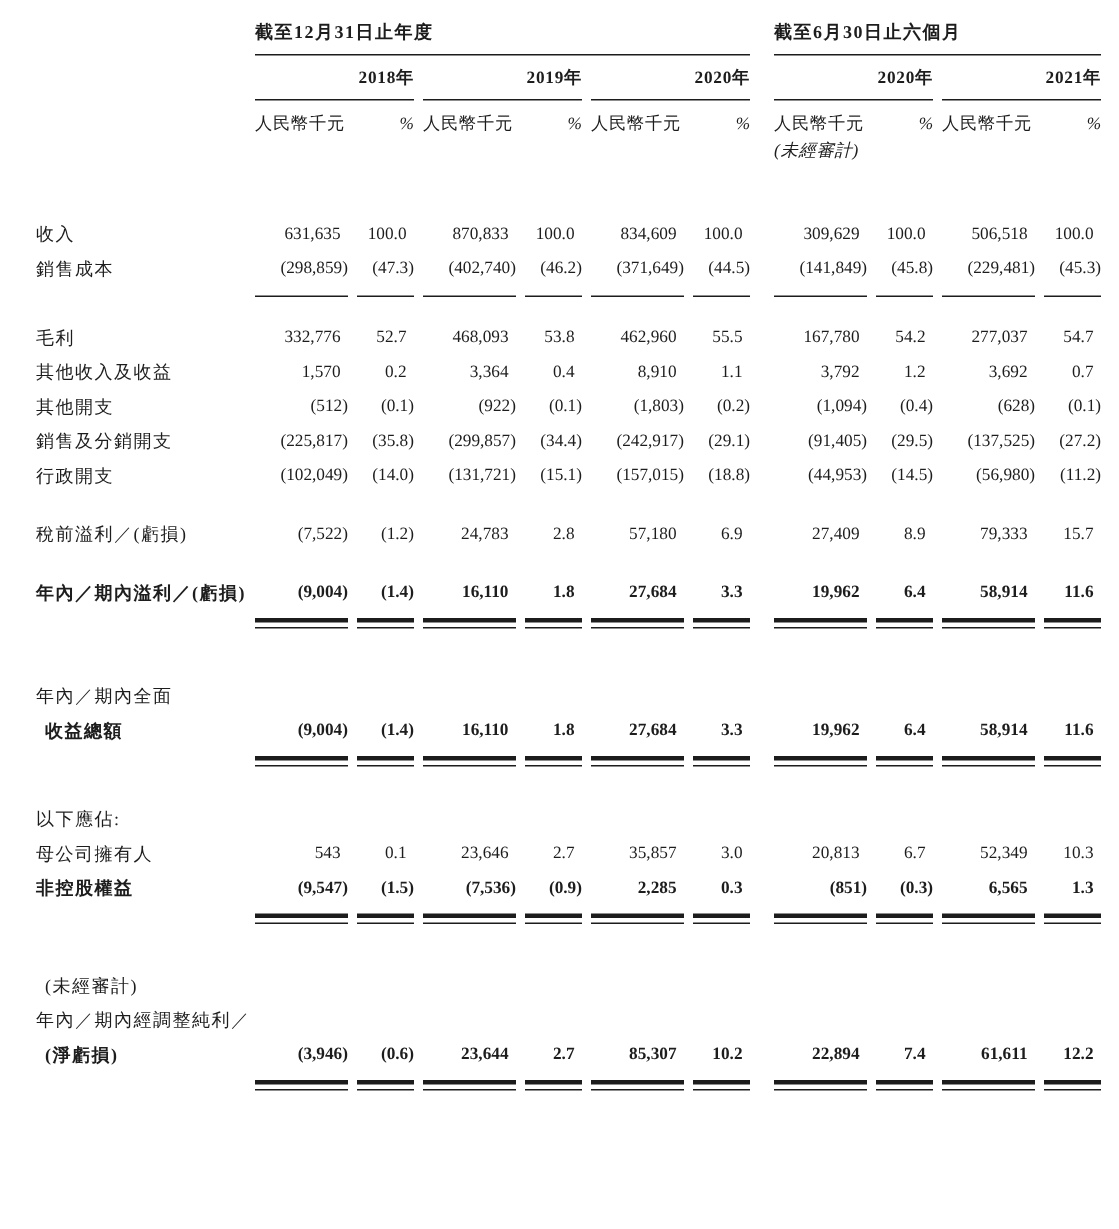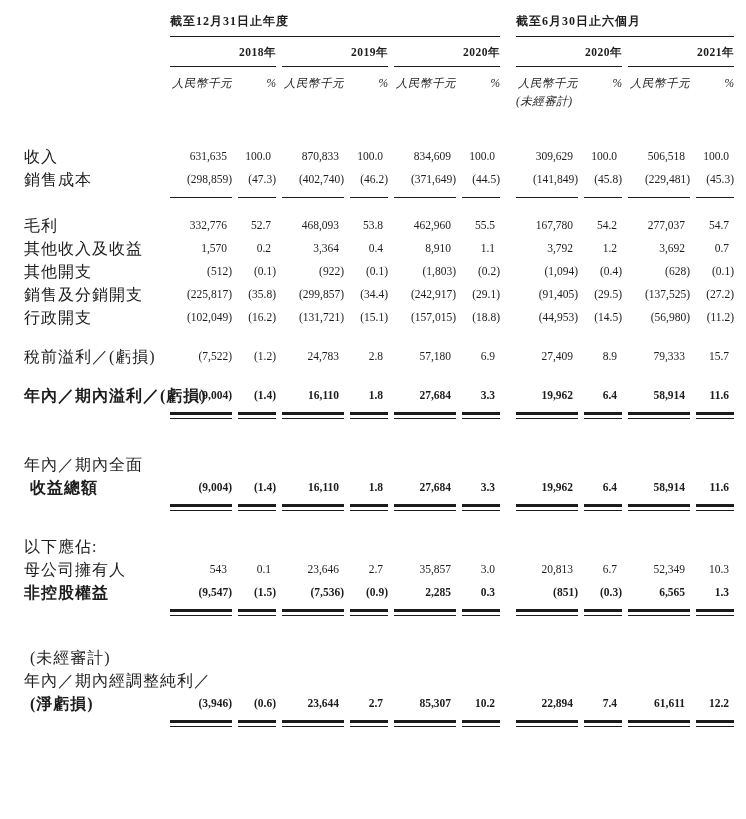--- a/index.html
+++ b/index.html
@@ -16,38 +16,38 @@
     border-collapse: separate;
     border-spacing: 6px 0;
     table-layout: fixed;
     width: 716px;
     font-size: 11.5px;
     line-height: 15px;
   }
   td, th { vertical-align: bottom; padding: 4px 0; font-weight: normal; }
 
   
-  .lab { text-align: left; font-size: 16px; letter-spacing: 1px; white-space: nowrap; }
+  .lab { text-align: left; font-size: 12px; letter-spacing: 1px; white-space: nowrap; }
   .lab.ind { padding-left: 6px; }
   .v   { text-align: right; white-space: nowrap; }
   .v.pos { padding-right: 5px; }   
   .spc { padding: 0; }
 
   
   th.grp {
     text-align: left; font-weight: bold; font-size: 12px; letter-spacing: 1px;
     border-bottom: 1.5px solid #1c1c1c;
     padding: 6px 0 7px;
   }
   th.yr {
     text-align: right; font-weight: bold; font-size: 11.5px; letter-spacing: 0.5px;
     border-bottom: 1.5px solid #1c1c1c;
     padding: 8px 0 6px;
   }
-  td.unit { text-align: right; font-style: italic; letter-spacing: 0.5px; padding-top: 9px; padding-bottom: 2px; }
+  td.unit { text-align: left; letter-spacing: 0.5px; padding-top: 9px; padding-bottom: 2px; }
   td.pcth { text-align: right; font-style: italic; padding-top: 9px; padding-bottom: 2px; }
   td.note { text-align: left; font-style: italic; padding-top: 1px; padding-bottom: 6px; letter-spacing: 0.5px; }
 
   
   tr.ru-s td { padding-bottom: 11px; }
   tr.ru-s td.v {
     background-image: linear-gradient(#1c1c1c, #1c1c1c);
     background-repeat: no-repeat;
     background-position: left bottom;
     background-size: 100% 1.3px;
@@ -207,21 +207,21 @@
           <td class="v pct">(29.1)</td>
           <td class="spc"></td>
           <td class="v amt">(91,405)</td>
           <td class="v pct">(29.5)</td>
           <td class="v amt">(137,525)</td>
           <td class="v pct">(27.2)</td>
         </tr>
         <tr>
           <td class="lab">行政開支</td>
           <td class="v amt">(102,049)</td>
-          <td class="v pct">(16.2)</td>
+          <td class="v pct">(14.0)</td>
           <td class="v amt">(131,721)</td>
           <td class="v pct">(15.1)</td>
           <td class="v amt">(157,015)</td>
           <td class="v pct">(18.8)</td>
           <td class="spc"></td>
           <td class="v amt">(44,953)</td>
           <td class="v pct">(14.5)</td>
           <td class="v amt">(56,980)</td>
           <td class="v pct">(11.2)</td>
         </tr>

